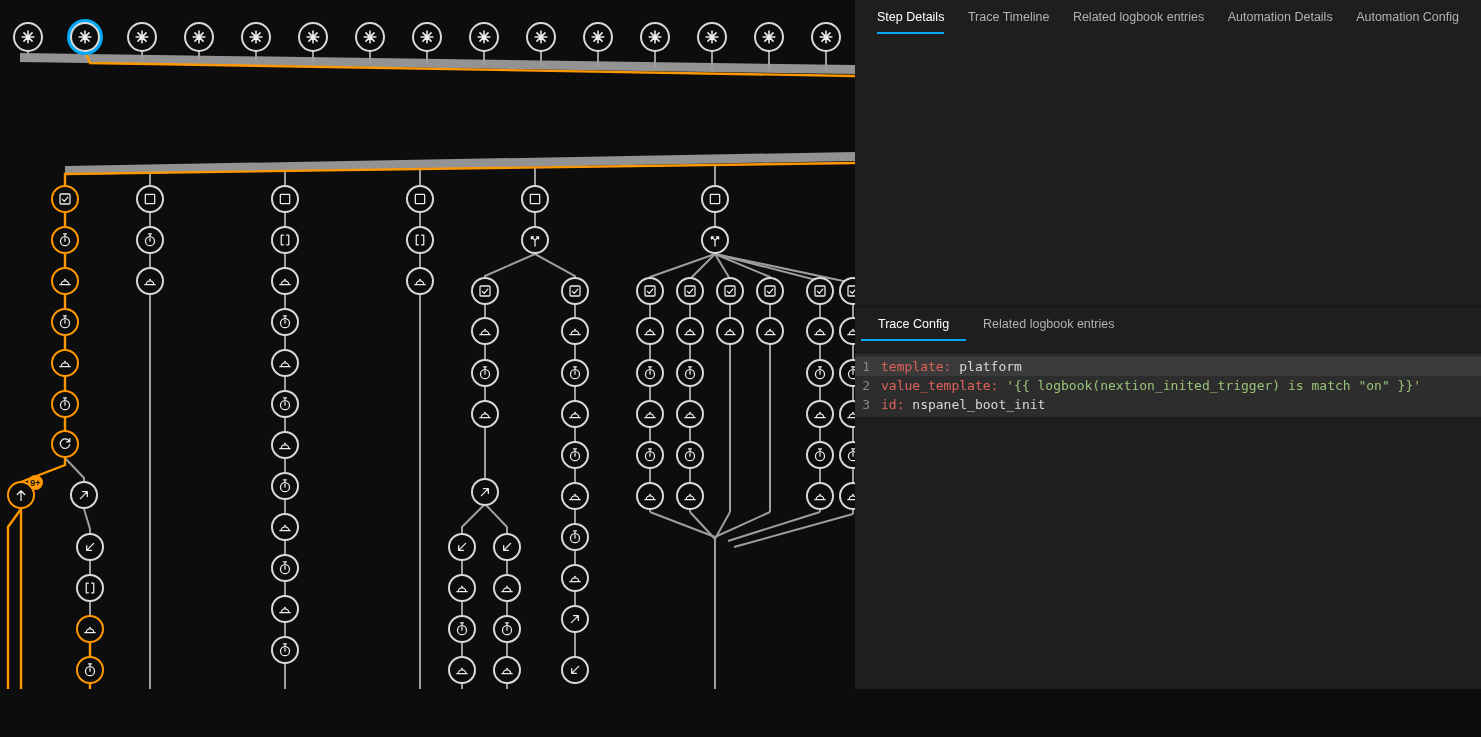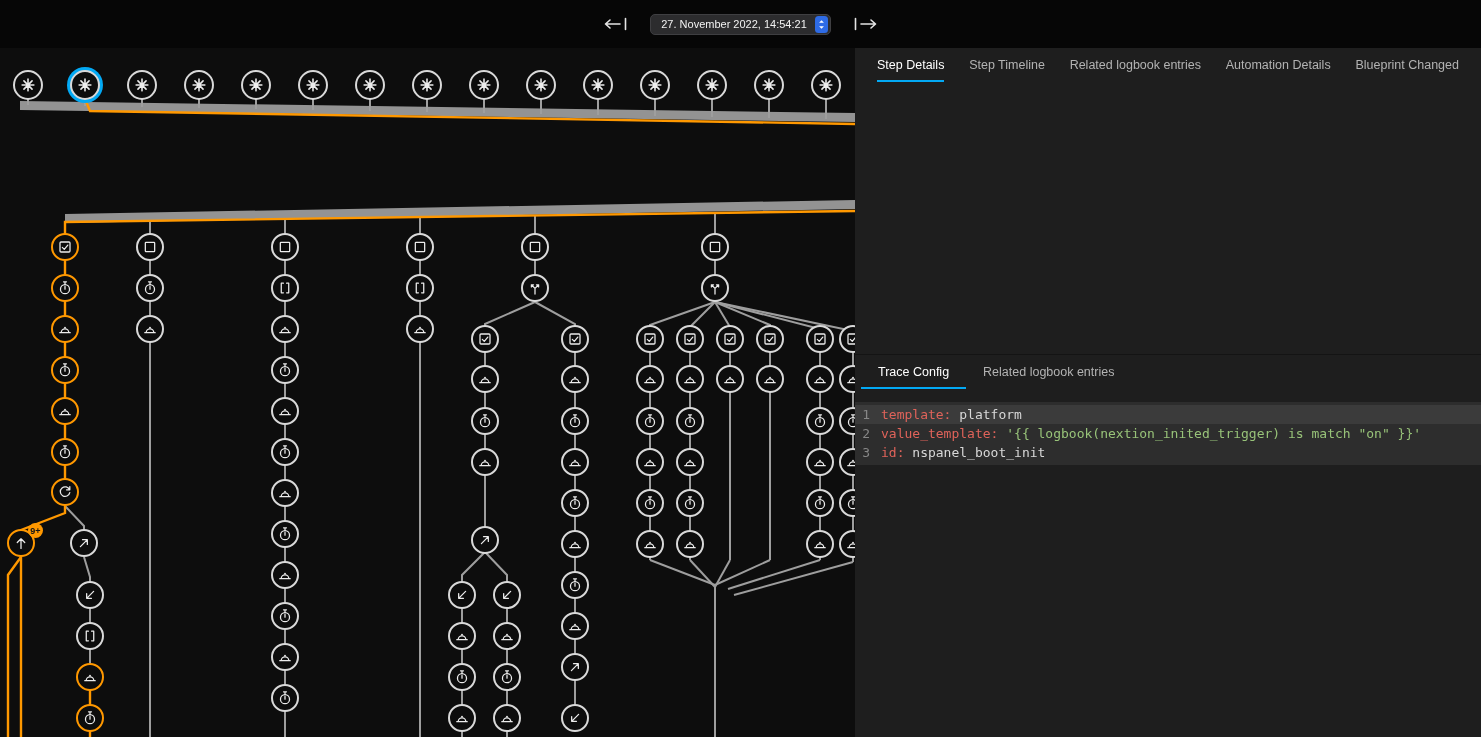--- a/index.html
+++ b/index.html
@@ -43,41 +43,20 @@
   .ln{width:26px;text-align:right;padding-right:11px;color:#878787;flex:none;}
   .tok-key{color:var(--code-key);}
   .tok-string{color:var(--code-string);}
   .tok-plain{color:var(--code-plain);}
 </style>
 </head>
 <body>
 
 <div class="app">
 
-  <div class="topbar">
-    <button class="nav-btn">
-      <svg viewBox="0 0 24 14" fill="none" stroke="currentColor" stroke-width="1.6" stroke-linecap="round">
-        <path d="M1.5 7H16M1.5 7l4.5-4M1.5 7l4.5 4M21.5 1.5v11"></path>
-      </svg>
-    </button>
-    <div class="trace-select">
-      <span>27. November 2022, 14:54:21</span>
-      <span class="stepper">
-        <svg viewBox="0 0 13 17">
-          <path d="M6.5 2.5L10 6H3z" fill="#fff"></path>
-          <path d="M6.5 14.5L3 11h7z" fill="#fff"></path>
-        </svg>
-      </span>
-    </div>
-    <button class="nav-btn">
-      <svg viewBox="0 0 24 14" fill="none" stroke="currentColor" stroke-width="1.6" stroke-linecap="round">
-        <path d="M22.5 7H8M22.5 7l-4.5-4M22.5 7l-4.5 4M2.5 1.5v11"></path>
-      </svg>
-    </button>
-  </div>
 
   <div class="main">
     <div class="graph">
       <svg class="edges" id="edges" width="855" height="689">
           <polygon points="20,53 855,65 855,74 20,62" fill="#9e9e9e" opacity="0.92"></polygon>
           <polygon points="65,166 855,152 855,161 65,175" fill="#9e9e9e" opacity="0.92"></polygon>
           <polyline points="28,51 28,57" fill="none" stroke="#9e9e9e" stroke-width="2"></polyline>
           <polyline points="85,51 85,58" fill="none" stroke="#9e9e9e" stroke-width="2"></polyline>
           <polyline points="142,51 142,59" fill="none" stroke="#9e9e9e" stroke-width="2"></polyline>
           <polyline points="199,51 199,60" fill="none" stroke="#9e9e9e" stroke-width="2"></polyline>
@@ -712,24 +691,24 @@
               <circle cx="12" cy="10" r="1.4" fill="currentColor" stroke="none"></circle>
             </svg>
           </div>
         </div>
     </div>
 
     <div class="panel">
       <div class="section top">
         <div class="tabs" id="top-tabs">
             <div class="tab active">Step Details</div>
-            <div class="tab">Step Timeline</div>
+            <div class="tab">Trace Timeline</div>
             <div class="tab">Related logbook entries</div>
             <div class="tab">Automation Details</div>
-            <div class="tab">Blueprint Changed</div>
+            <div class="tab">Automation Config</div>
           </div>
       </div>
       <div class="section bottom">
         <div class="tabs tabs-left" id="bottom-tabs">
             <div class="tab active">Trace Config</div>
             <div class="tab">Related logbook entries</div>
           </div>
         <div class="code" id="code-lines">
             <div class="code-row hl"><span class="ln">1</span><span class="codetext"><span class="tok-key">template:</span><span class="tok-plain"> platform</span></span></div>
             <div class="code-row"><span class="ln">2</span><span class="codetext"><span class="tok-key">value_template:</span><span class="tok-plain"> </span><span class="tok-string">'{{ logbook(nextion_inited_trigger) is match "on" }}'</span></span></div>

